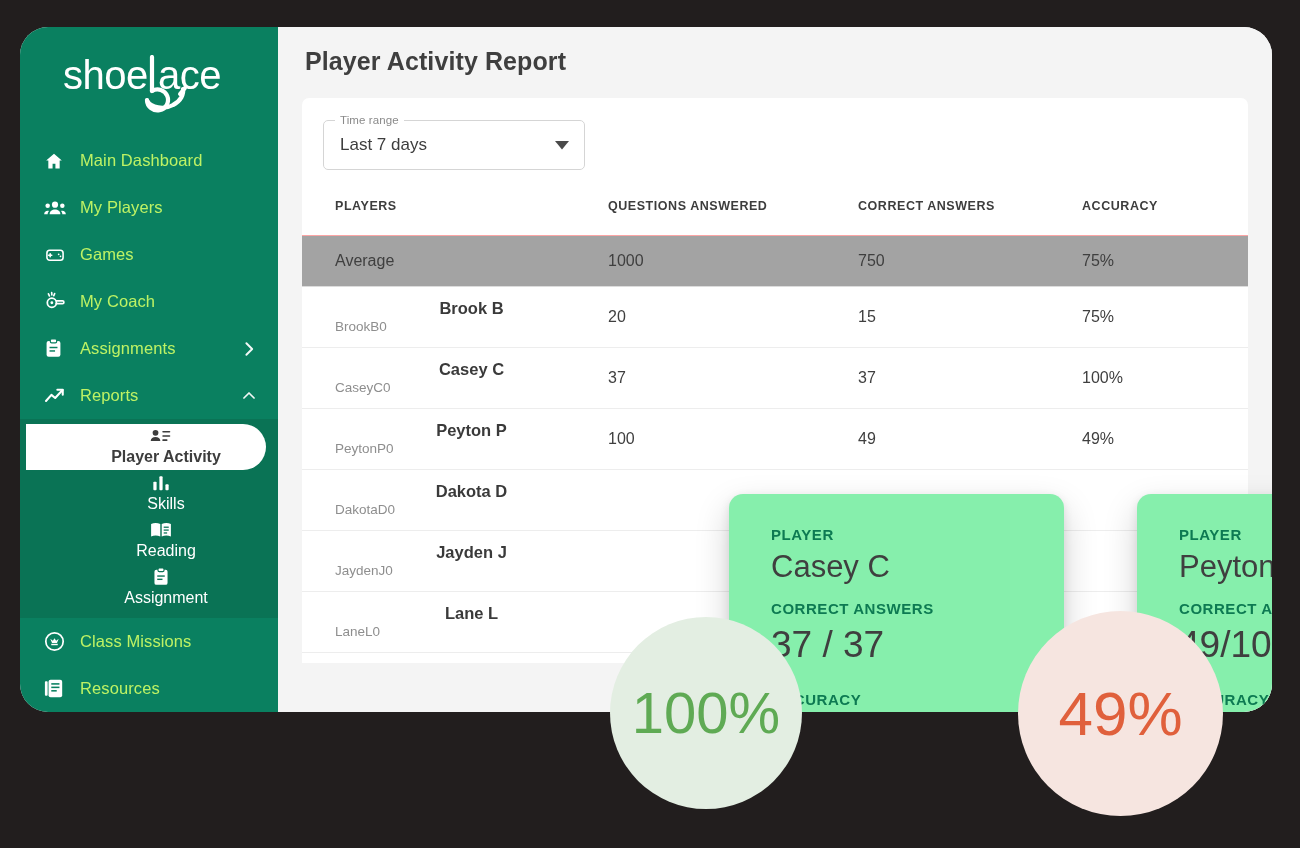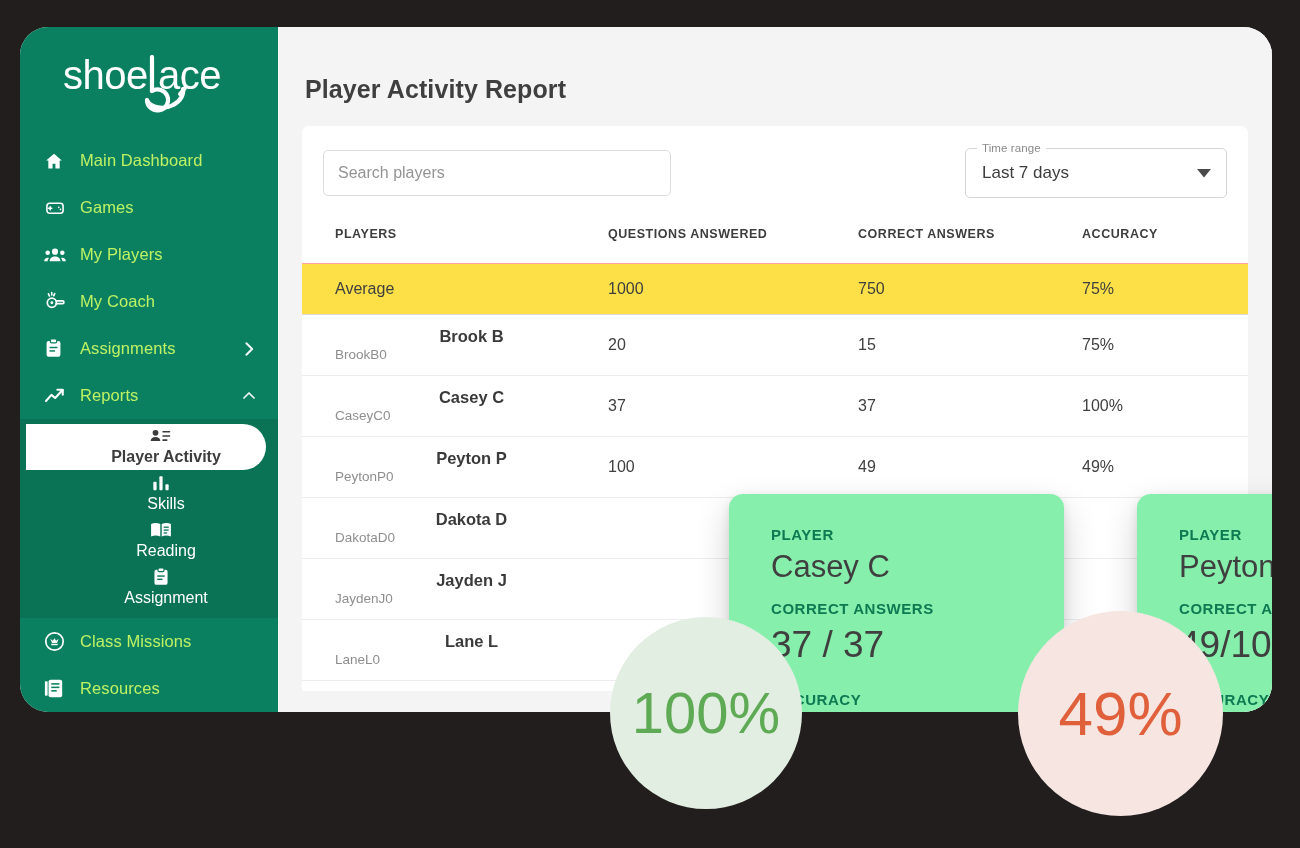--- a/index.html
+++ b/index.html
@@ -110,21 +110,21 @@
   .main {
     flex: 1 1 auto;
     background: #f4f4f4;
     position: relative;
     padding: 0 24px;
   }
 
   .page-title {
     font-size: 25px;
     color: #3f3f3f;
-    padding: 48px 0 22px 3px;
+    padding: 20px 0 22px 3px;
     letter-spacing: .1px;
   }
 
   .panel {
     background: #ffffff;
     border-radius: 7px 7px 0 0;
     height: 565px;
     overflow: hidden;
     position: relative;
   }
@@ -210,21 +210,21 @@
     color: #3f3f3f;
     border-bottom: 1px solid #ededed;
     vertical-align: middle;
   }
   .col-player   { width: 306px; padding-left: 33px !important; }
   .col-q        { width: 250px; }
   .col-c        { width: 224px; }
   .col-a        { width: auto; }
   th.col-player { padding-left: 33px !important; }
 
-  tr.avg-row td { background: #fde047; border-bottom: 1px solid #dcdcdc; height: 51px; padding: 0; }
+  tr.avg-row td { background: #a3a3a3; border-bottom: 1px solid #dcdcdc; height: 51px; padding: 0; }
   tr.avg-row td.col-player { padding-left: 33px !important; }
 
   .p-name { font-size: 16.5px; font-weight: bold; color: #3a3a3a; line-height: 20px; text-align: center; }
   .p-handle { font-size: 13.5px; color: #8e8e8e; line-height: 18px; }
 
   .acc-green { color: #3f9e3f; }
   .acc-red   { color: #ef6a43; }
 
   
   .float-card {
@@ -302,46 +302,46 @@
 
     <div class="nav">
 
       <div class="nav-item">
         <span class="nav-ico">
           <svg width="20" height="20" viewBox="0 0 24 24" fill="#ffffff">
               <path d="M12 3.2 2.6 11.3h2.6V21h5.1v-5.6h3.4V21h5.1v-9.7h2.6z"></path>
             </svg>
         </span>
         <span class="nav-label">Main Dashboard</span>
-      </div>
-
-      <div class="nav-item">
-        <span class="nav-ico">
-          <svg width="22" height="20" viewBox="0 0 24 24" fill="none" stroke="#ffffff" stroke-width="1.9">
-            <rect x="2.3" y="6.3" width="19.4" height="12" rx="3.3"></rect>
-            <path d="M6.2 10.4v3.8M4.3 12.3h3.8" stroke-linecap="round"></path>
-            <circle cx="16.4" cy="11.2" r="1.05" fill="#ffffff" stroke="none"></circle>
-            <circle cx="18.6" cy="13.6" r="1.05" fill="#ffffff" stroke="none"></circle>
-          </svg>
-        </span>
-        <span class="nav-label">Games</span>
       </div>
 
       <div class="nav-item">
         <span class="nav-ico">
           <svg width="22" height="20" viewBox="0 0 26 24" fill="#ffffff">
             <circle cx="13" cy="8" r="3.7"></circle>
               <path d="M6.6 19.5c0-3.6 2.9-5.6 6.4-5.6s6.4 2 6.4 5.6z"></path>
             <circle cx="4.2" cy="9.4" r="2.7"></circle>
               <path d="M0 19.5c0-2.6 1.9-4.1 4.2-4.1 .6 0 1.1.1 1.6.3-1 1-1.6 2.3-1.6 3.8z"></path>
             <circle cx="21.8" cy="9.4" r="2.7"></circle>
               <path d="M26 19.5c0-2.6-1.9-4.1-4.2-4.1-.6 0-1.1.1-1.6.3 1 1 1.6 2.3 1.6 3.8z"></path>
           </svg>
         </span>
         <span class="nav-label">My Players</span>
+      </div>
+
+      <div class="nav-item">
+        <span class="nav-ico">
+          <svg width="22" height="20" viewBox="0 0 24 24" fill="none" stroke="#ffffff" stroke-width="1.9">
+            <rect x="2.3" y="6.3" width="19.4" height="12" rx="3.3"></rect>
+            <path d="M6.2 10.4v3.8M4.3 12.3h3.8" stroke-linecap="round"></path>
+            <circle cx="16.4" cy="11.2" r="1.05" fill="#ffffff" stroke="none"></circle>
+            <circle cx="18.6" cy="13.6" r="1.05" fill="#ffffff" stroke="none"></circle>
+          </svg>
+        </span>
+        <span class="nav-label">Games</span>
       </div>
 
       <div class="nav-item">
         <span class="nav-ico">
           <svg width="22" height="21" viewBox="0 0 24 24" fill="none" stroke="#ffffff" stroke-width="1.9" stroke-linecap="round">
             <path d="M4.5 3.2 5.6 5.6M8.2 1.8 8.4 4.4M11.6 3 10.6 5.3"></path>
             <path d="M3.2 13.4a5.2 5.2 0 1 0 10.4 0 5.2 5.2 0 1 0-10.4 0z" stroke-width="2"></path>
             <circle cx="8.4" cy="13.4" r="1.6" fill="#ffffff" stroke="none"></circle>
             <path d="M13.4 11.2h7.2c1 0 1.6.7 1.6 1.6s-.6 1.6-1.6 1.6h-7.2" stroke-width="1.9" fill="none"></path>
           </svg>
@@ -460,21 +460,20 @@
     </div>
   </nav>
 
   <main class="main">
 
     <h1 class="page-title">Player Activity Report</h1>
 
     <section class="panel">
 
       <div class="panel-toolbar">
-        <input class="search-box" type="text" placeholder="Search players" style="">
 
         <div class="select-field">
           <div class="select-outline"></div>
           <span class="select-legend">Time range</span>
           <span class="select-value">Last 7 days</span>
           <span class="select-arrow">
             <svg width="14" height="9" viewBox="0 0 14 9" fill="#4a4a4a">
                 <path d="M0 0h14L7 8.6z"></path>
               </svg>
           </span>

